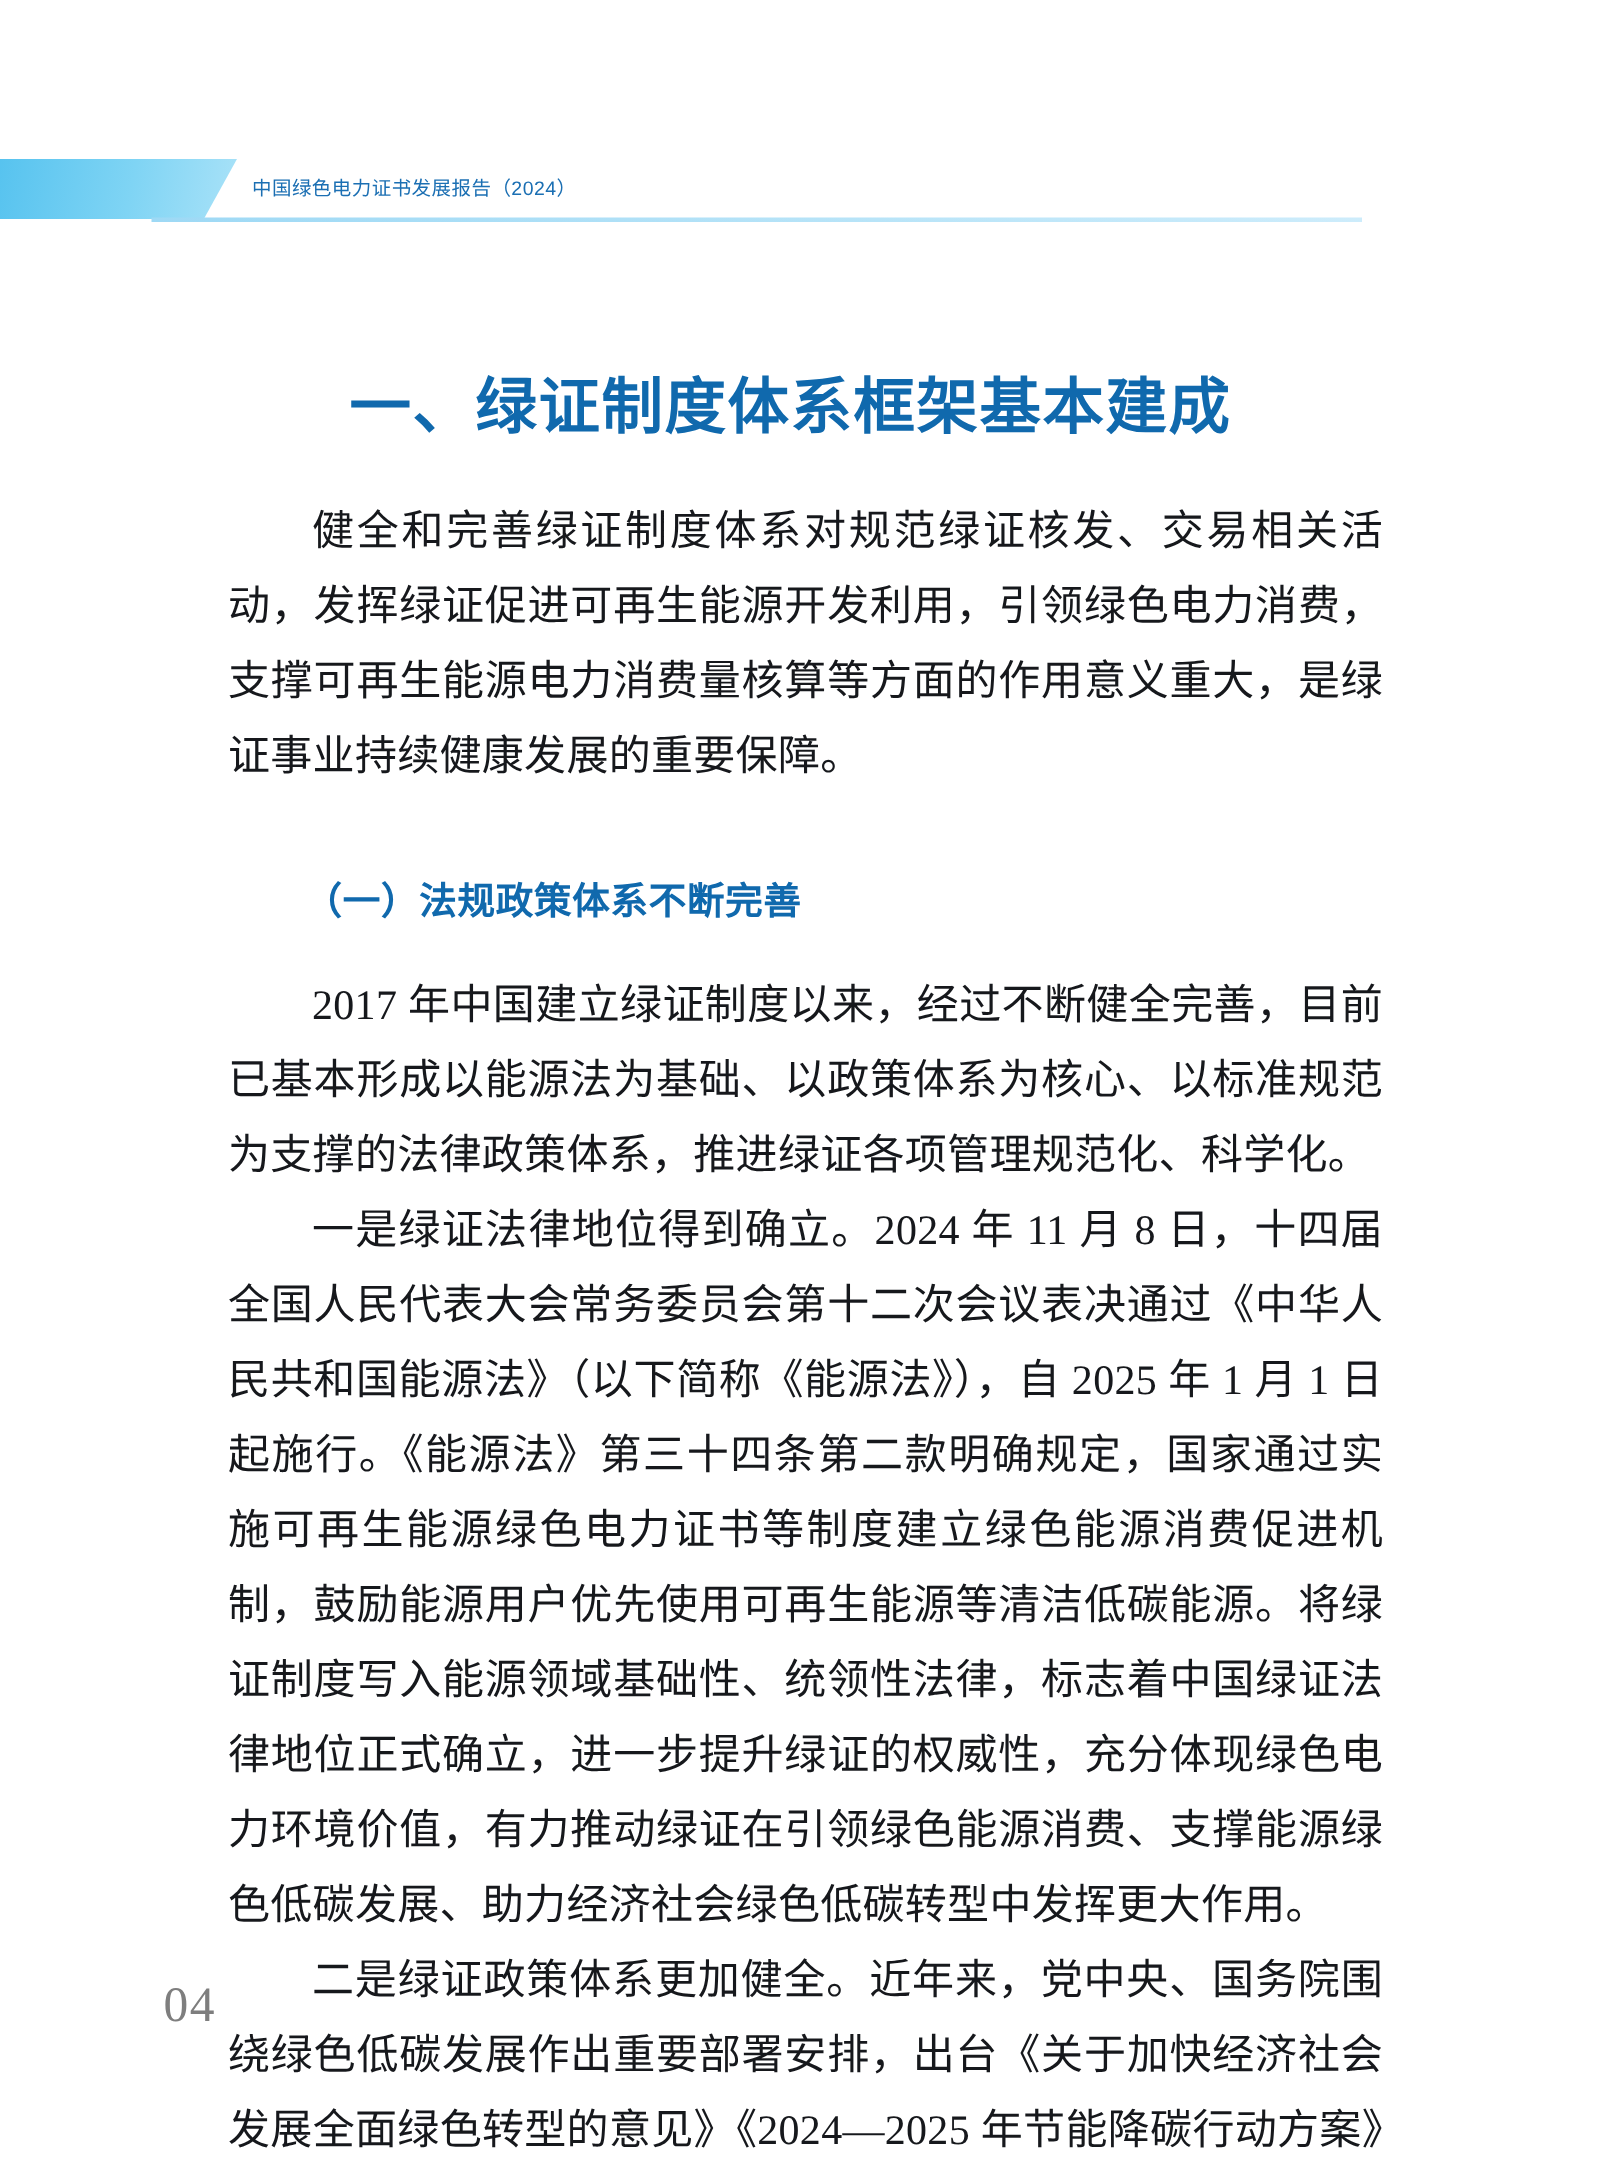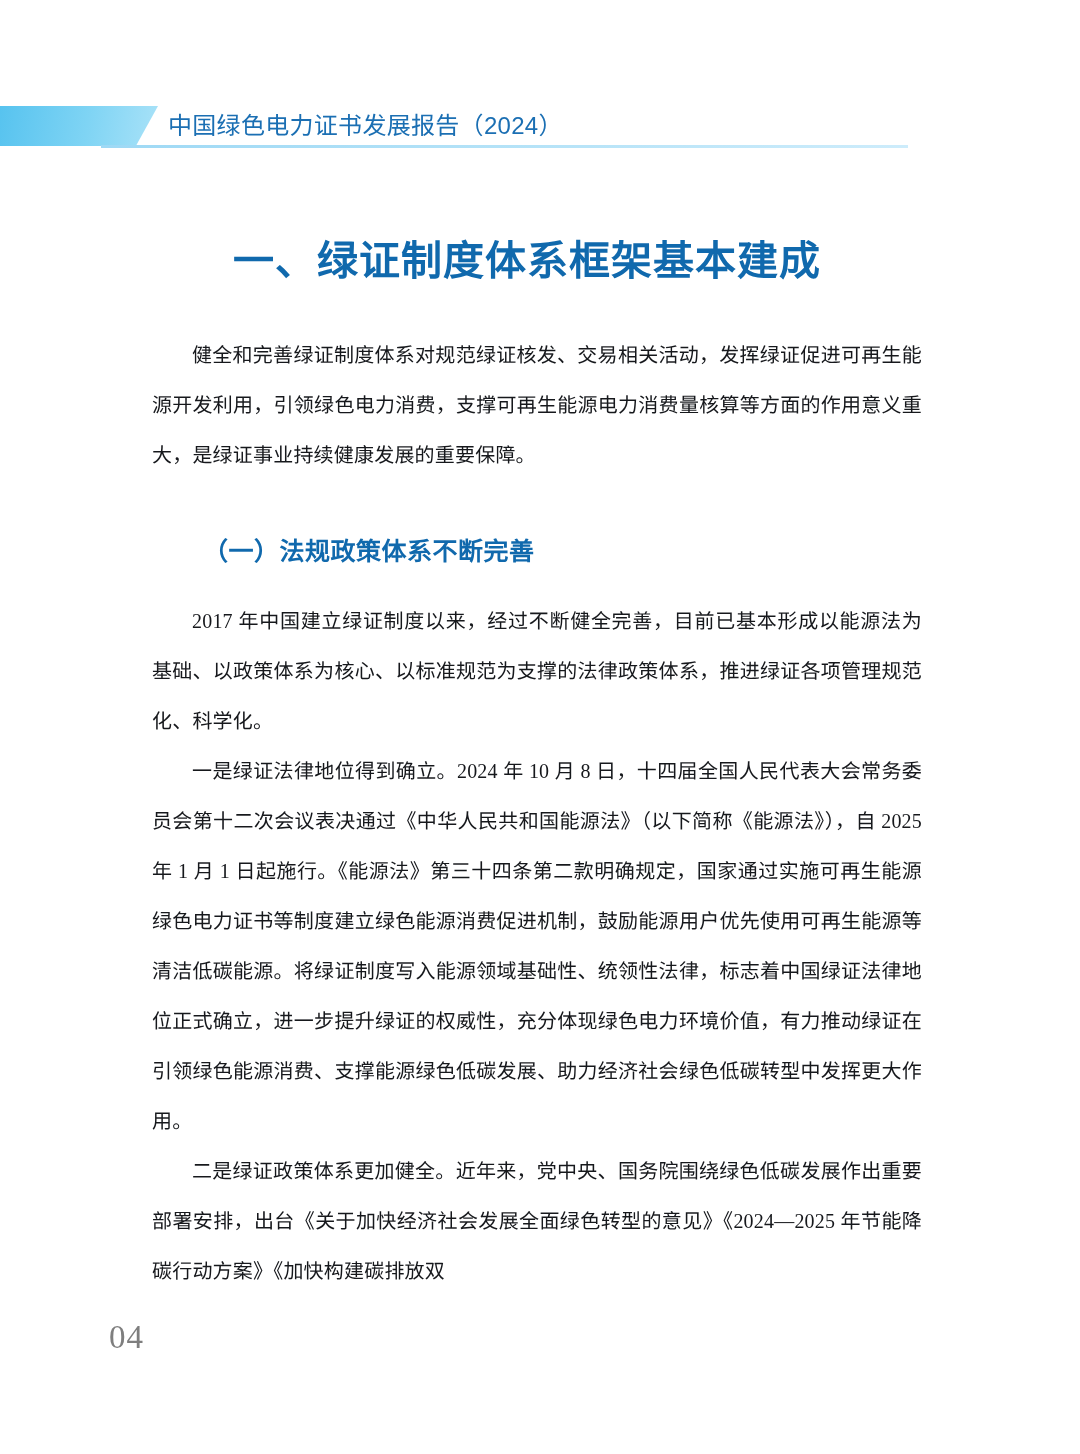--- a/index.html
+++ b/index.html
@@ -40,59 +40,59 @@
     top: 145px;
     width: 807px;
     height: 3px;
     background: linear-gradient(90deg, #9ed9f5 0%, #b8e4f8 60%, #cdecfb 100%);
   }
   .header-title {
     position: absolute;
     left: 168px;
     top: 113px;
     font-family: "Liberation Sans", "DejaVu Sans", sans-serif;
-    font-size: 24px;
+    font-size: 13px;
     line-height: 26px;
     letter-spacing: 0.3px;
     color: #1b6fb3;
     white-space: nowrap;
   }
 
   
   .content {
     position: absolute;
     left: 152px;
     top: 0;
     width: 770px;
   }
 
   .section-title {
     position: absolute;
     left: 81px;
-    top: 206px;
+    top: 216px;
     width: 700px;
     font-family: "Liberation Sans", "DejaVu Sans", sans-serif;
     font-weight: bold;
     font-size: 41px;
     line-height: 56px;
     letter-spacing: 1px;
     color: #1069ad;
     white-space: nowrap;
   }
 
   .body-block {
     position: absolute;
     left: 0;
     top: 330px;
     width: 770px;
   }
 
   p.para {
     margin: 0;
-    font-size: 20px;
+    font-size: 28px;
     line-height: 50px;
     color: #16181c;
     text-align: justify;
     text-justify: inter-character;
     text-indent: 2em;
     letter-spacing: 0.2px;
   }
 
   .sub-title {
     margin: 0;
@@ -139,20 +139,20 @@
     <p class="para">健全和完善绿证制度体系对规范绿证核发、交易相关活动，发挥绿证促进可再生能源开发利用，引领绿色电力消费，支撑可再生能源电力消费量核算等方面的作用意义重大，是绿证事业持续健康发展的重要保障。</p>
 
     <div class="gap-before-sub"></div>
 
     <h2 class="sub-title">（一）法规政策体系不断完善</h2>
 
     <div class="gap-after-sub"></div>
 
     <p class="para">2017 年中国建立绿证制度以来，经过不断健全完善，目前已基本形成以能源法为基础、以政策体系为核心、以标准规范为支撑的法律政策体系，推进绿证各项管理规范化、科学化。</p>
 
-    <p class="para">一是绿证法律地位得到确立。2024 年 10 月 8 日，十四届全国人民代表大会常务委员会第十二次会议表决通过《中华人民共和国能源法》（以下简称《能源法》），自 2025 年 1 月 1 日起施行。《能源法》第三十四条第二款明确规定，国家通过实施可再生能源绿色电力证书等制度建立绿色能源消费促进机制，鼓励能源用户优先使用可再生能源等清洁低碳能源。将绿证制度写入能源领域基础性、统领性法律，标志着中国绿证法律地位正式确立，进一步提升绿证的权威性，充分体现绿色电力环境价值，有力推动绿证在引领绿色能源消费、支撑能源绿色低碳发展、助力经济社会绿色低碳转型中发挥更大作用。</p>
+    <p class="para">一是绿证法律地位得到确立。2024 年 11 月 8 日，十四届全国人民代表大会常务委员会第十二次会议表决通过《中华人民共和国能源法》（以下简称《能源法》），自 2025 年 1 月 1 日起施行。《能源法》第三十四条第二款明确规定，国家通过实施可再生能源绿色电力证书等制度建立绿色能源消费促进机制，鼓励能源用户优先使用可再生能源等清洁低碳能源。将绿证制度写入能源领域基础性、统领性法律，标志着中国绿证法律地位正式确立，进一步提升绿证的权威性，充分体现绿色电力环境价值，有力推动绿证在引领绿色能源消费、支撑能源绿色低碳发展、助力经济社会绿色低碳转型中发挥更大作用。</p>
 
     <p class="para">二是绿证政策体系更加健全。近年来，党中央、国务院围绕绿色低碳发展作出重要部署安排，出台《关于加快经济社会发展全面绿色转型的意见》《2024—2025 年节能降碳行动方案》《加快构建碳排放双</p>
 
   </div>
 </div>
 
 <div class="page-number">04</div>
 
 </body></html>

